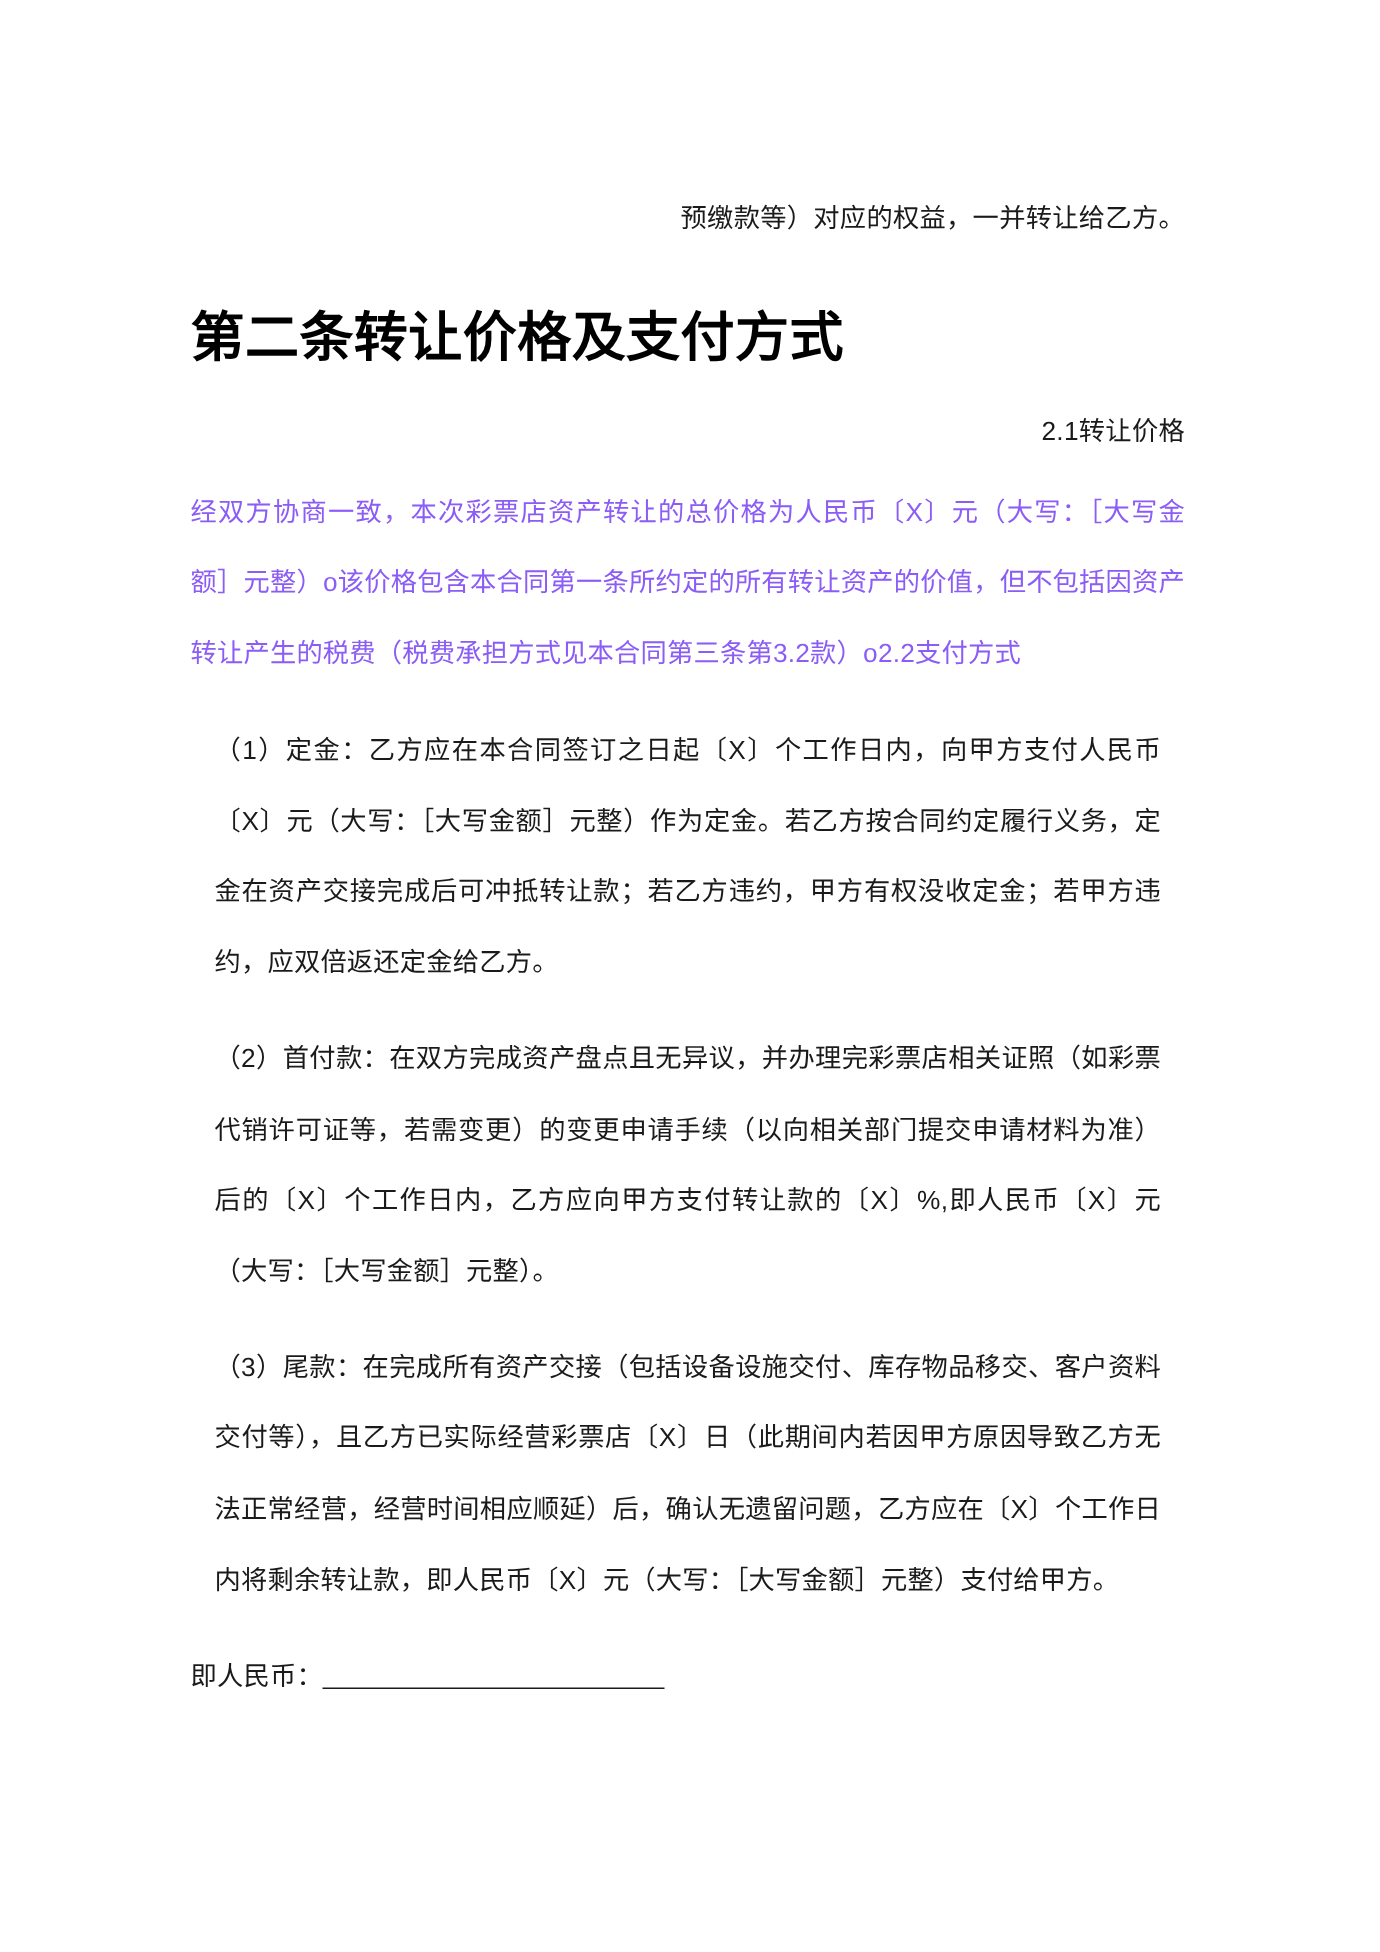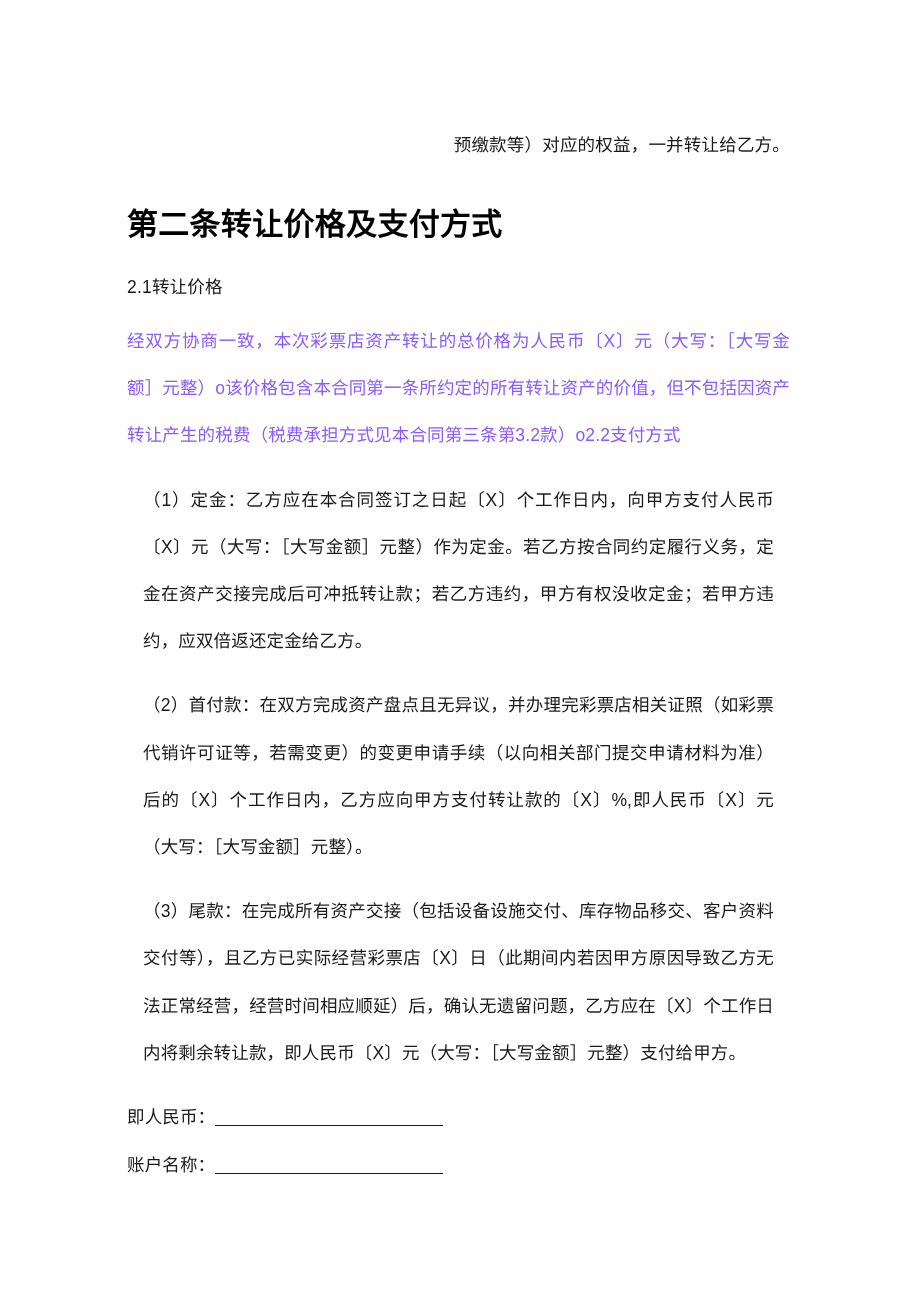--- a/index.html
+++ b/index.html
@@ -40,38 +40,38 @@
     line-height: 28px;
     letter-spacing: 0.2px;
     color: #1a1a1a;
     text-align: right;
   }
 
   
   .section-heading {
     margin: 0;
     padding-top: 45px;
-    font-size: 31px;
+    font-size: 36px;
     font-weight: 700;
     line-height: 42px;
     letter-spacing: 0.3px;
     color: #000000;
     text-align: left;
   }
 
   
   .sub-heading {
     margin: 0;
     padding-top: 27px;
     font-size: 17.5px;
     font-weight: 400;
     line-height: 28px;
     letter-spacing: 0.2px;
     color: #1a1a1a;
-    text-align: left;
+    text-align: right;
   }
 
   
   .body-para {
     margin: 0;
     padding-top: 19px;
     font-size: 17.5px;
     line-height: 47.2px;
     letter-spacing: 0.15px;
     color: #8b5cf6;
@@ -138,18 +138,15 @@
 
     <p class="clause-para">（2）首付款：在双方完成资产盘点且无异议，并办理完彩票店相关证照（如彩票代销许可证等，若需变更）的变更申请手续（以向相关部门提交申请材料为准）后的〔X〕个工作日内，乙方应向甲方支付转让款的〔X〕%,即人民币〔X〕元（大写：［大写金额］元整）。</p>
 
     <p class="clause-para">（3）尾款：在完成所有资产交接（包括设备设施交付、库存物品移交、客户资料交付等），且乙方已实际经营彩票店〔X〕日（此期间内若因甲方原因导致乙方无法正常经营，经营时间相应顺延）后，确认无遗留问题，乙方应在〔X〕个工作日内将剩余转让款，即人民币〔X〕元（大写：［大写金额］元整）支付给甲方。</p>
 
 
     <p class="field-row">
       <span class="field-label">即人民币：</span><span class="field-blank"></span>
     </p>
 
-    <p class="field-row">
-      <span class="field-label">账户名称：</span><span class="field-blank"></span>
-    </p>
 
   </div>
 </div>
 
 </body></html>

